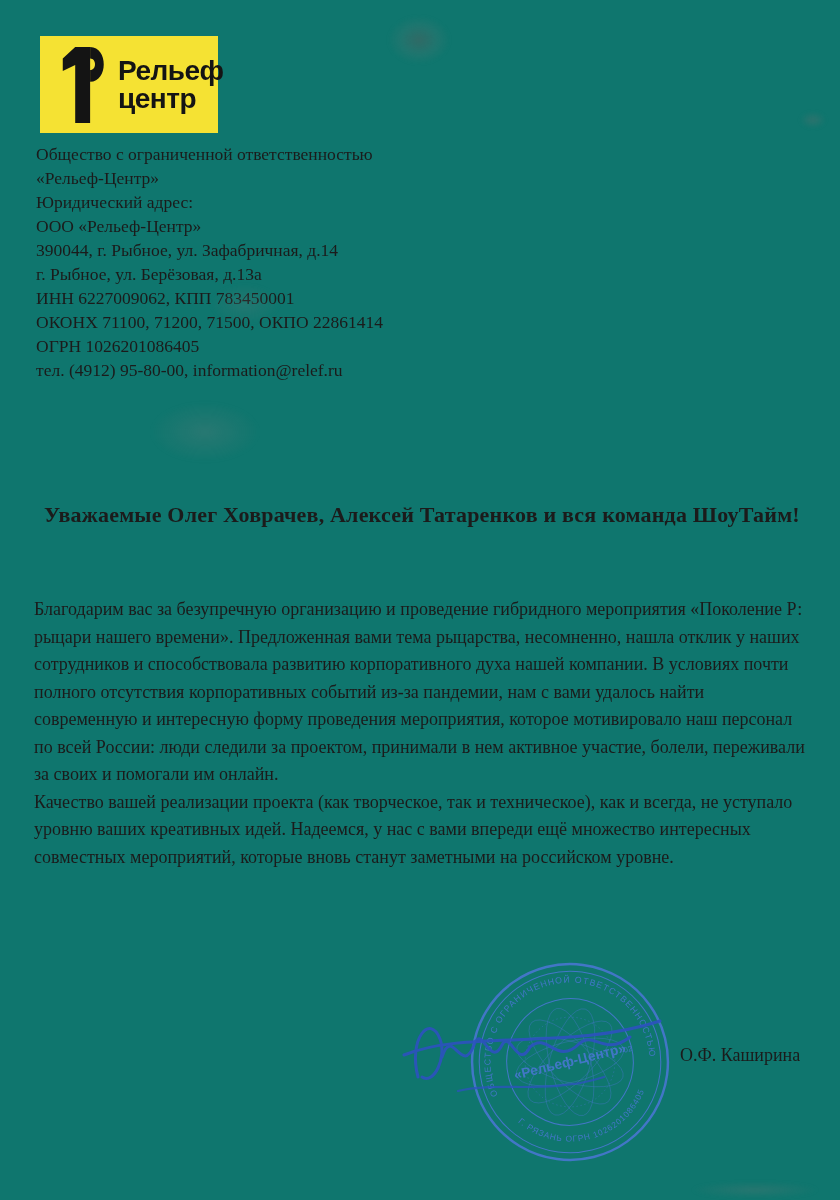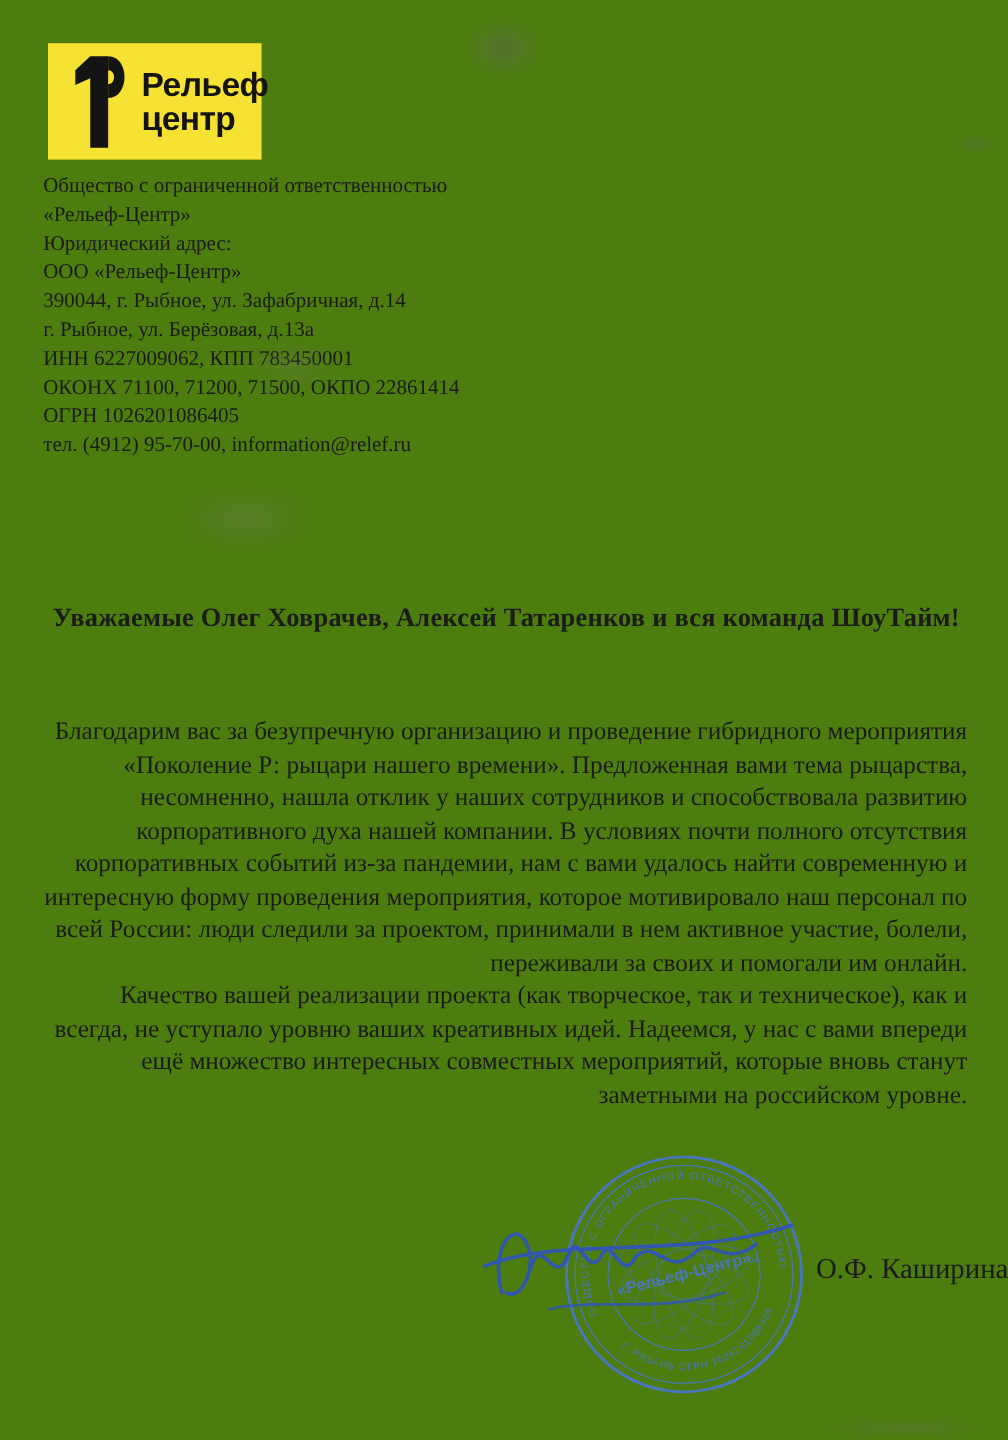--- a/index.html
+++ b/index.html
@@ -1,18 +1,18 @@
 <!DOCTYPE html>
 <html><head>
 <meta charset="utf-8">
 <style>
   html,body{margin:0;padding:0;background:#e8e8e8;}
   .page{
     position:relative;width:840px;height:1200px;margin:0 auto;
-    background:#4d7c0f;overflow:hidden;
+    background:#0f766e;overflow:hidden;
     font-family:"Liberation Serif", serif;color:#1b1b1b;
   }
   
   .logo{
     position:absolute;left:40px;top:36px;width:178px;height:97px;
     background:#F5E233;display:flex;align-items:center;gap:8px;
     padding:6px 8px 6px 12px;box-sizing:border-box;
   }
   .logo-glyph{width:58px;height:84px;flex:0 0 auto;}
   .logo-text{
@@ -26,34 +26,34 @@
   }
   .company div{min-height:24px;}
   
   .greeting{
     position:absolute;left:44px;top:502px;right:30px;
     font-size:22px;font-weight:bold;letter-spacing:0.2px;
   }
   
   .body-text{
     position:absolute;left:34px;right:34px;top:596px;
-    font-size:21px;line-height:27.5px;text-align:right;font-family:Liberation Serif, serif;
+    font-size:18px;line-height:27.5px;text-align:left;font-family:Liberation Serif, serif;
   }
   .body-text p{margin:0;}
   
   .stamp{
     position:absolute;left:468px;top:960px;width:204px;height:204px;
     opacity:0.88;
   }
   .signature{
     position:absolute;left:398px;top:995px;width:280px;height:115px;
     opacity:0.9;
   }
   .sign-name{
-    position:absolute;left:680px;top:1045px;font-size:24px;white-space:nowrap;
+    position:absolute;left:680px;top:1045px;font-size:18px;white-space:nowrap;
   }
   
   .artifact{position:absolute;pointer-events:none;filter:blur(2px);}
   .a1{left:388px;top:16px;width:62px;height:48px;
       background:radial-gradient(closest-side,rgba(90,90,90,.45),rgba(120,120,120,.15) 60%,transparent);}
   .a2{left:800px;top:112px;width:26px;height:16px;
       background:radial-gradient(closest-side,rgba(110,110,110,.35),transparent);}
   .a3{left:150px;top:402px;width:110px;height:60px;
       background:radial-gradient(closest-side,rgba(130,130,130,.22),transparent);}
   .a4{left:210px;top:284px;width:70px;height:40px;
@@ -80,21 +80,21 @@
   <div class="company">
     <div>Общество с ограниченной ответственностью</div>
     <div>«Рельеф-Центр»</div>
     <div>Юридический адрес:</div>
     <div>ООО «Рельеф-Центр»</div>
     <div>390044, г. Рыбное, ул. Зафабричная, д.14</div>
     <div>г. Рыбное, ул. Берёзовая, д.13а</div>
     <div>ИНН 6227009062, КПП 783450001</div>
     <div>ОКОНХ 71100, 71200, 71500, ОКПО 22861414</div>
     <div>ОГРН 1026201086405</div>
-    <div>тел. (4912) 95-70-00, information@relef.ru</div>
+    <div>тел. (4912) 95-80-00, information@relef.ru</div>
   </div>
 
   <div class="greeting">Уважаемые Олег Ховрачев, Алексей Татаренков и вся команда ШоуТайм!</div>
 
   <div class="body-text">
     <p>Благодарим вас за безупречную организацию и проведение гибридного мероприятия «Поколение Р: рыцари нашего времени». Предложенная вами тема рыцарства, несомненно, нашла отклик у наших сотрудников и способствовала развитию корпоративного духа нашей компании. В условиях почти полного отсутствия корпоративных событий из-за пандемии, нам с вами удалось найти современную и интересную форму проведения мероприятия, которое мотивировало наш персонал по всей России: люди следили за проектом, принимали в нем активное участие, болели, переживали за своих и помогали им онлайн.</p>
     <p>Качество вашей реализации проекта (как творческое, так и техническое), как и всегда, не уступало уровню ваших креативных идей. Надеемся, у нас с вами впереди ещё множество интересных совместных мероприятий, которые вновь станут заметными на российском уровне.</p>
   </div>
 
   <svg class="stamp" viewBox="0 0 200 200" aria-hidden="false">

